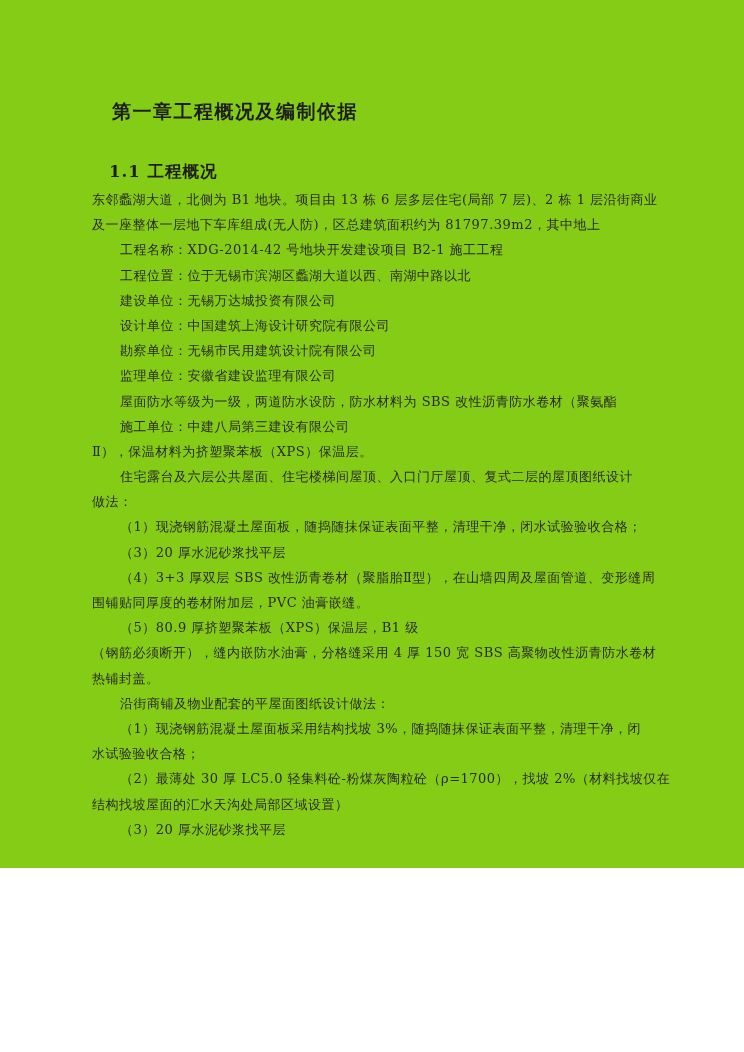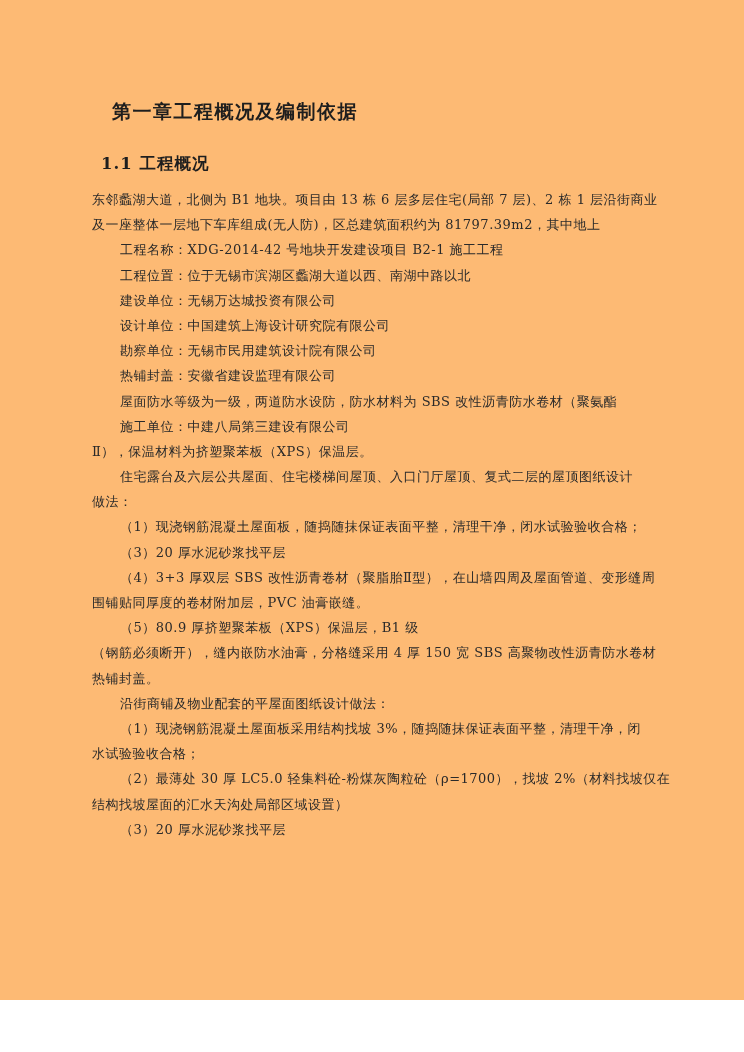--- a/index.html
+++ b/index.html
@@ -9,40 +9,40 @@
   body {
     width: 744px;
     height: 1052px;
     background: #ffffff;
     overflow: hidden;
     font-family: "DejaVu Serif", "Liberation Serif", serif;
   }
   .page {
     position: relative;
     width: 744px;
-    height: 1000px;
-    background: #fdba74;
+    height: 868px;
+    background: #84cc16;
     color: #262626;
   }
   .chapter-heading {
     position: absolute;
     left: 112px;
     top: 98px;
     margin: 0;
     font-size: 19px;
     line-height: 26px;
     font-weight: bold;
     letter-spacing: 1.5px;
     color: #1e1e1e;
   }
   .section-heading {
     position: absolute;
     left: 97px;
     top: 149px;
-    margin: 4px;
+    margin: 12px;
     font-size: 16.5px;
     line-height: 22px;
     font-weight: bold;
     letter-spacing: 1px;
     color: #1e1e1e;
   }
   .doc-body {
     position: absolute;
     left: 92px;
     top: 187px;
@@ -67,21 +67,21 @@
   <h1 class="chapter-heading">第一章工程概况及编制依据</h1>
   <h2 class="section-heading">1.1 工程概况</h2>
   <div class="doc-body">
       <div class="line">东邻蠡湖大道，北侧为 B1 地块。项目由 13 栋 6 层多层住宅(局部 7 层)、2 栋 1 层沿街商业</div>
       <div class="line">及一座整体一层地下车库组成(无人防)，区总建筑面积约为 81797.39m2，其中地上</div>
       <div class="line indent">工程名称：XDG-2014-42 号地块开发建设项目 B2-1 施工工程</div>
       <div class="line indent">工程位置：位于无锡市滨湖区蠡湖大道以西、南湖中路以北</div>
       <div class="line indent">建设单位：无锡万达城投资有限公司</div>
       <div class="line indent">设计单位：中国建筑上海设计研究院有限公司</div>
       <div class="line indent">勘察单位：无锡市民用建筑设计院有限公司</div>
-      <div class="line indent">热铺封盖：安徽省建设监理有限公司</div>
+      <div class="line indent">监理单位：安徽省建设监理有限公司</div>
       <div class="line indent">屋面防水等级为一级，两道防水设防，防水材料为 SBS 改性沥青防水卷材（聚氨酯</div>
       <div class="line indent">施工单位：中建八局第三建设有限公司</div>
       <div class="line">Ⅱ），保温材料为挤塑聚苯板（XPS）保温层。</div>
       <div class="line indent">住宅露台及六层公共屋面、住宅楼梯间屋顶、入口门厅屋顶、复式二层的屋顶图纸设计</div>
       <div class="line">做法：</div>
       <div class="line indent">（1）现浇钢筋混凝土屋面板，随捣随抹保证表面平整，清理干净，闭水试验验收合格；</div>
       <div class="line indent">（3）20 厚水泥砂浆找平层</div>
       <div class="line indent">（4）3+3 厚双层 SBS 改性沥青卷材（聚脂胎Ⅱ型），在山墙四周及屋面管道、变形缝周</div>
       <div class="line">围铺贴同厚度的卷材附加层，PVC 油膏嵌缝。</div>
       <div class="line indent">（5）80.9 厚挤塑聚苯板（XPS）保温层，B1 级</div>

